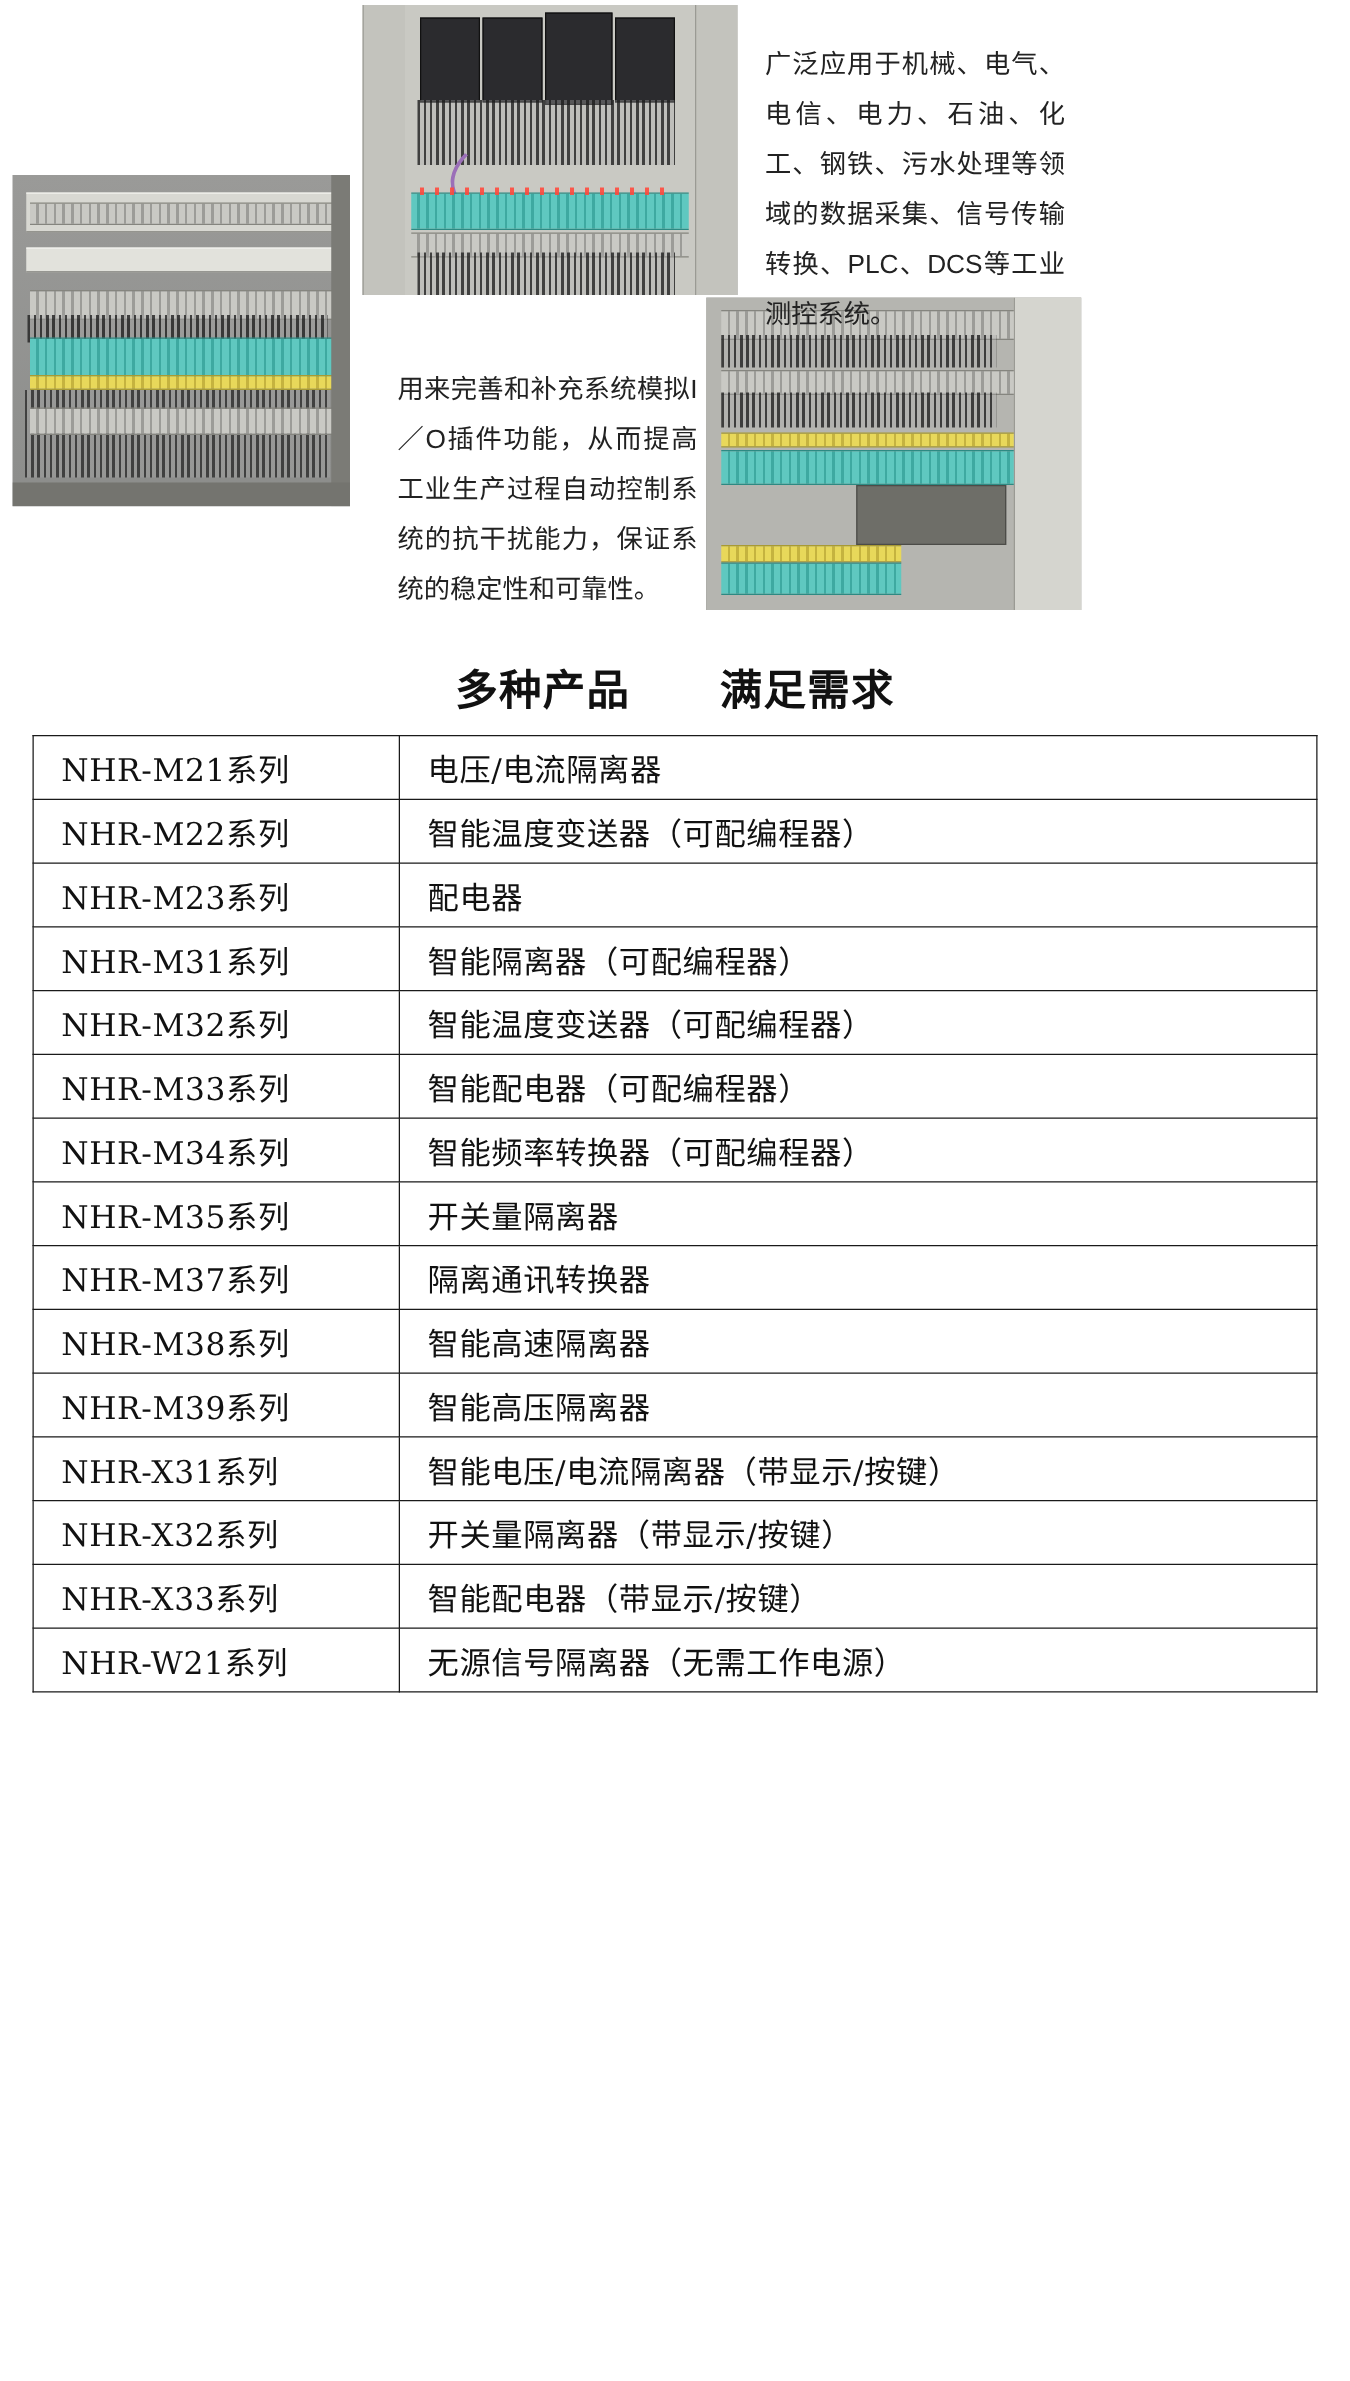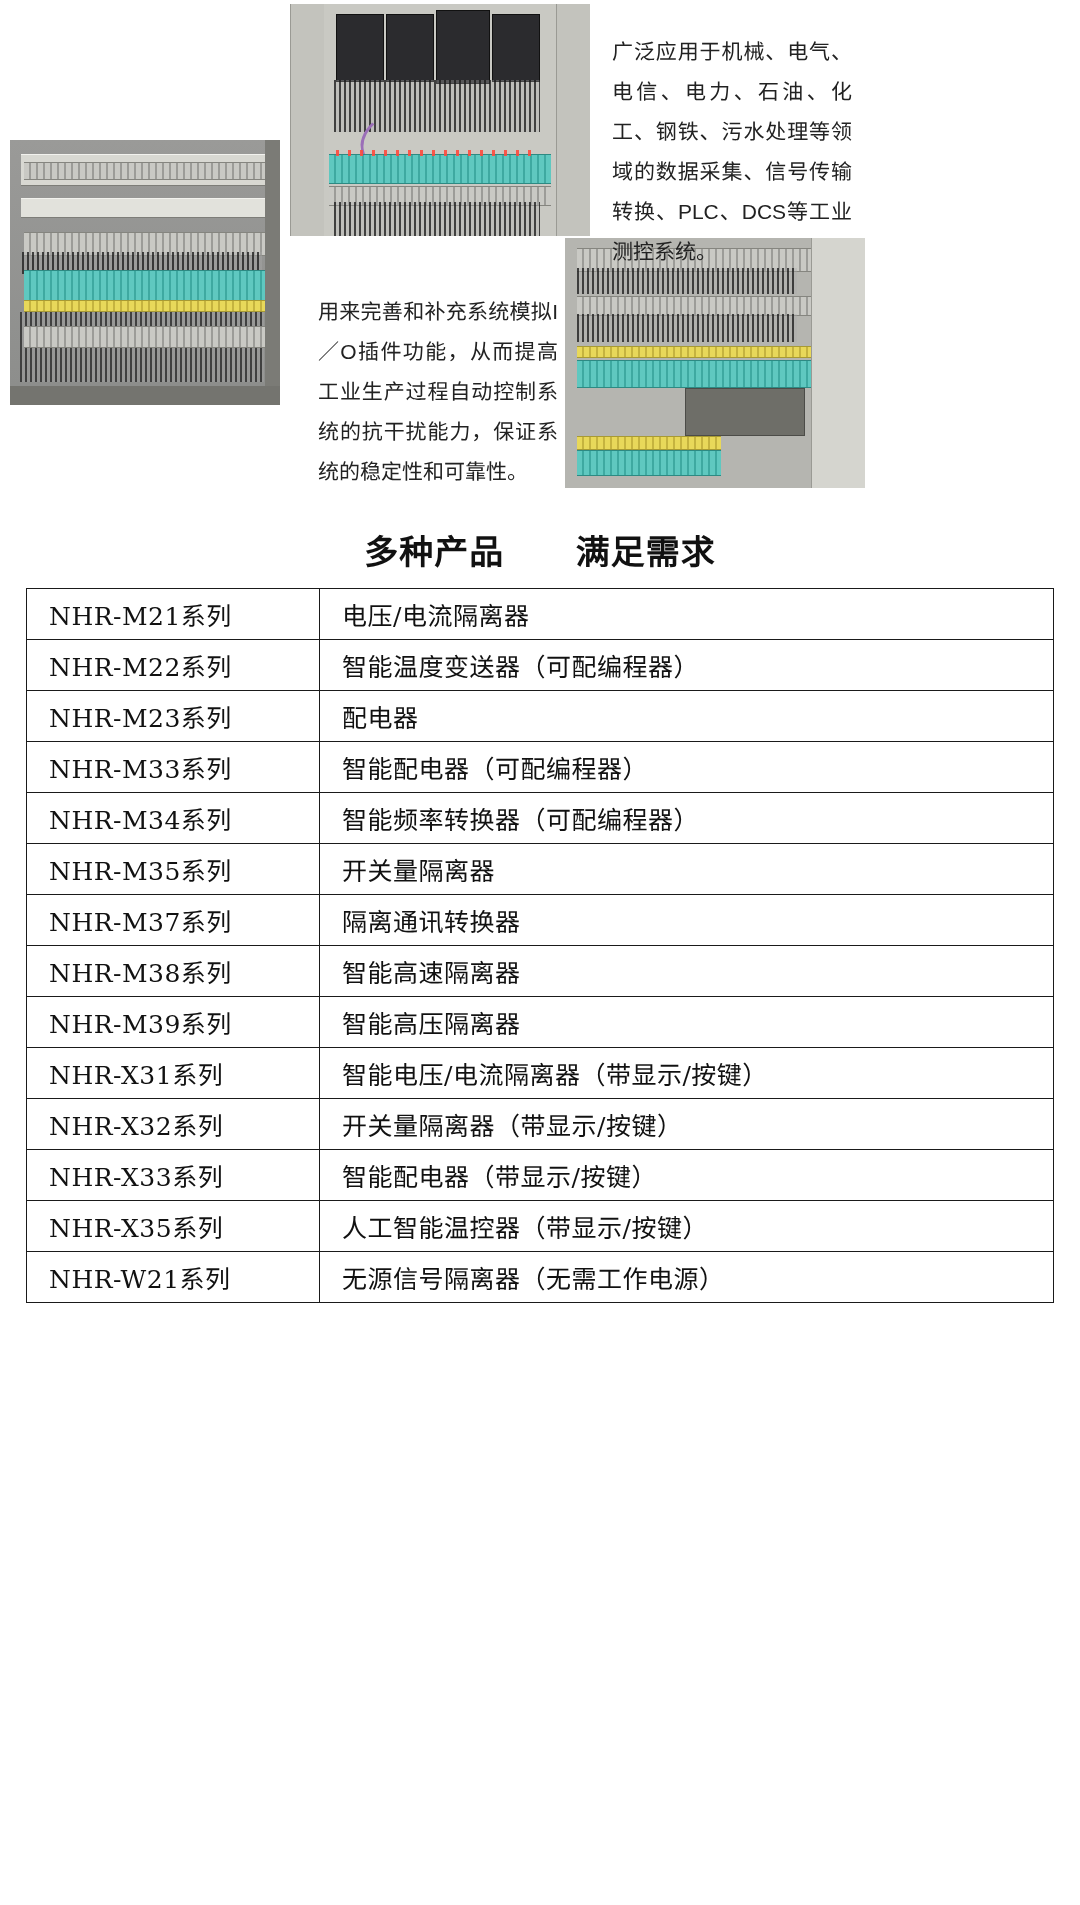--- a/index.html
+++ b/index.html
@@ -256,20 +256,28 @@
       </tr>
       <tr>
         <td class="model">NHR-M22系列</td>
         <td class="desc">智能温度变送器（可配编程器）</td>
       </tr>
       <tr>
         <td class="model">NHR-M23系列</td>
         <td class="desc">配电器</td>
       </tr>
       <tr>
+        <td class="model">NHR-M31系列</td>
+        <td class="desc">智能隔离器（可配编程器）</td>
+      </tr>
+      <tr>
+        <td class="model">NHR-M32系列</td>
+        <td class="desc">智能温度变送器（可配编程器）</td>
+      </tr>
+      <tr>
         <td class="model">NHR-M33系列</td>
         <td class="desc">智能配电器（可配编程器）</td>
       </tr>
       <tr>
         <td class="model">NHR-M34系列</td>
         <td class="desc">智能频率转换器（可配编程器）</td>
       </tr>
       <tr>
         <td class="model">NHR-M35系列</td>
         <td class="desc">开关量隔离器</td>
@@ -292,21 +300,17 @@
       </tr>
       <tr>
         <td class="model">NHR-X32系列</td>
         <td class="desc">开关量隔离器（带显示/按键）</td>
       </tr>
       <tr>
         <td class="model">NHR-X33系列</td>
         <td class="desc">智能配电器（带显示/按键）</td>
       </tr>
       <tr>
-        <td class="model">NHR-X35系列</td>
-        <td class="desc">人工智能温控器（带显示/按键）</td>
-      </tr>
-      <tr>
         <td class="model">NHR-W21系列</td>
         <td class="desc">无源信号隔离器（无需工作电源）</td>
       </tr>
     </tbody>
 </table>
 
 </body></html>

